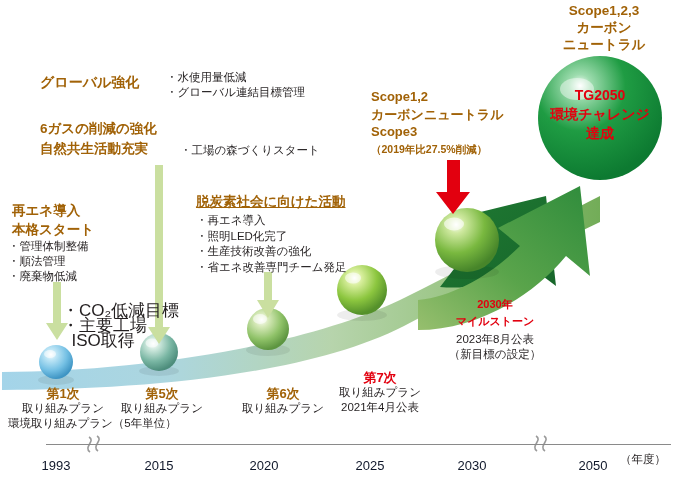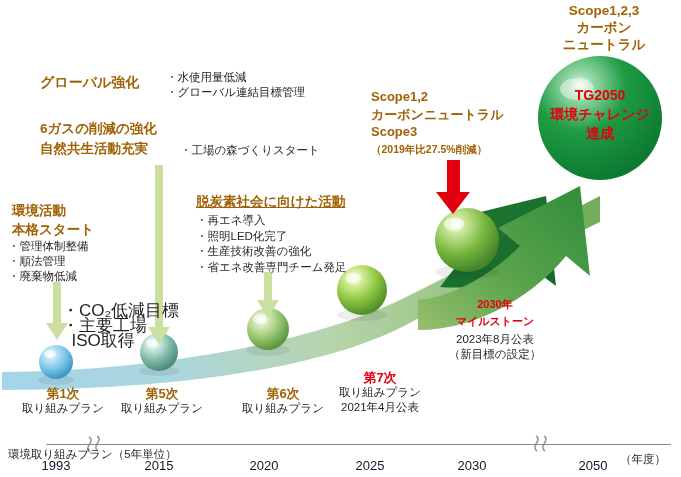--- a/index.html
+++ b/index.html
@@ -35,21 +35,21 @@
   .t-ms-sub{left:440px;top:332px;font-size:11.5px;line-height:15px;text-align:center;width:110px;}
 
   .ball-lbl{text-align:center;font-size:11.5px;line-height:15px;}
   .ball-lbl .hd{font-weight:bold;font-size:13px;}
 
   .l1{left:8px;top:386px;width:110px;}
   .l5{left:107px;top:386px;width:110px;}
   .l6{left:228px;top:386px;width:110px;}
   .l7{left:320px;top:370px;width:120px;}
 
-  .t-planline{left:8px;top:416px;font-size:11.5px;margin-top:31px;}
+  .t-planline{left:8px;top:416px;font-size:11.5px;}
 
   
   .axis-line{left:46px;top:444px;width:625px;height:1px;background:#8a8a8a;}
   .yr{position:absolute;top:450px;font-size:13px;color:#0f172a;text-align:center;width:60px;margin-top:8px;}
   .nendo{position:absolute;top:452px;left:620px;font-size:11.5px;color:#231f20;}
 </style>
 </head>
 <body>
 
 <div id="stage">
@@ -193,21 +193,21 @@
 
   <div class="abs t-six-title grn">
     <div>6ガスの削減の強化</div>
     <div>自然共生活動充実</div>
   </div>
   <div class="abs t-six-b blk">
     <div class="bul">・工場の森づくりスタート</div>
   </div>
 
   <div class="abs t-env-title grn">
-    <div>環境活動</div>
+    <div>再エネ導入</div>
     <div>本格スタート</div>
   </div>
   <div class="abs t-env-b blk">
     <div class="bul">・管理体制整備</div>
     <div class="bul">・順法管理</div>
     <div class="bul">・廃棄物低減</div>
   </div>
 
   <div class="abs t-co2-b blk">
     <div class="bul">・CO₂低減目標</div>

